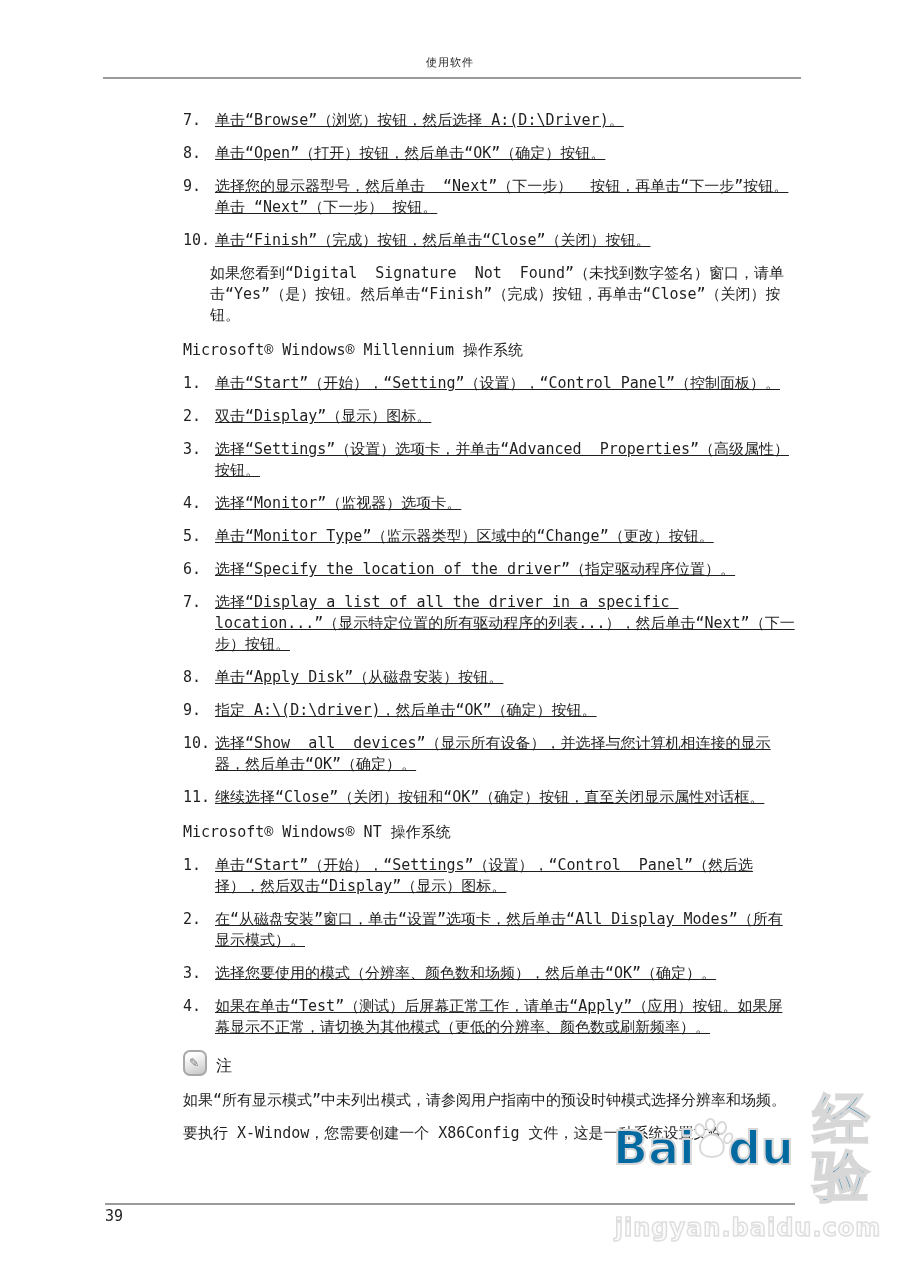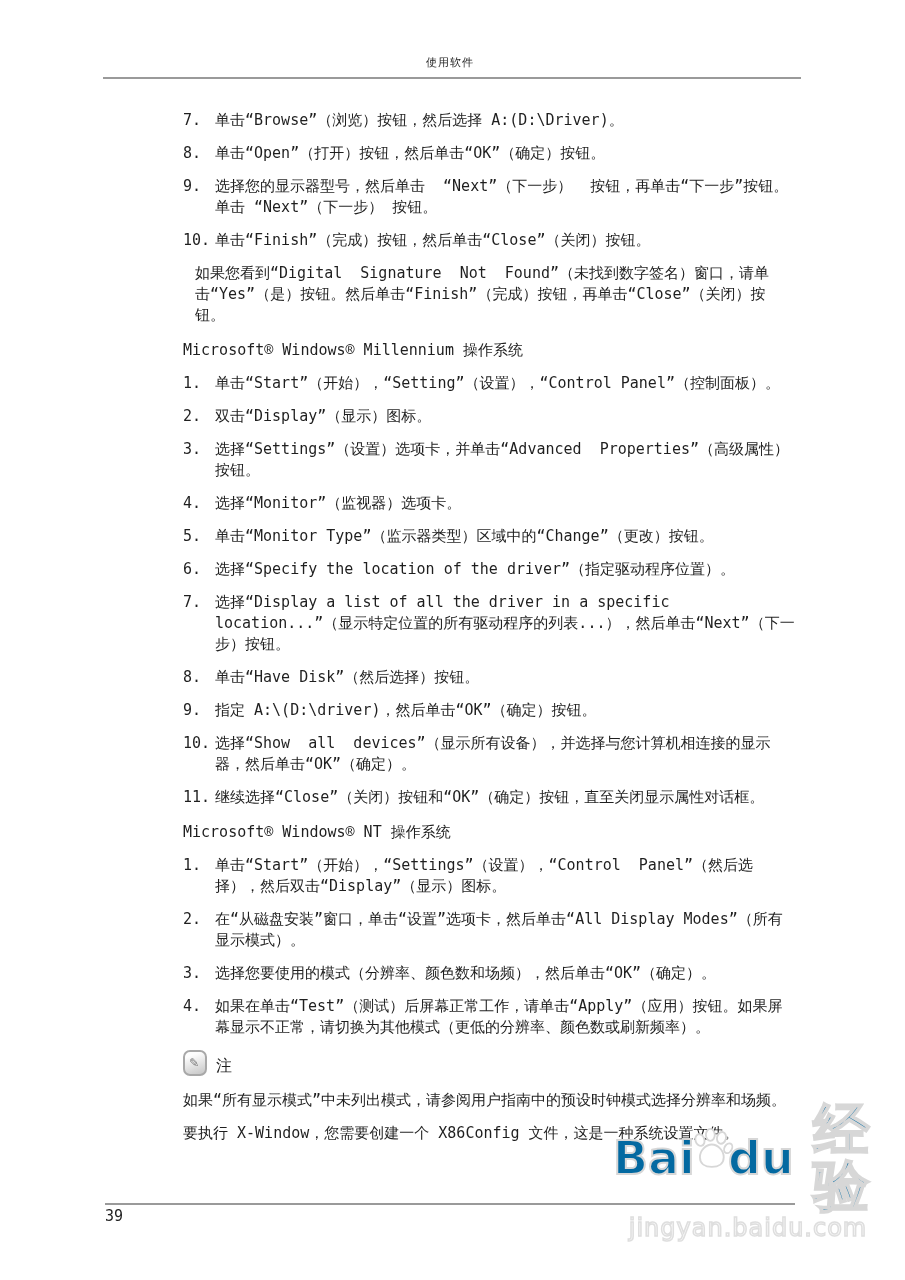--- a/index.html
+++ b/index.html
@@ -15,24 +15,24 @@
   .header-rule{
     position:absolute;top:77px;left:103px;width:698px;height:0;
     border-top:2px solid #9a9a9a;
   }
   .content{
     position:absolute;top:110px;left:183px;width:614px;
     font-size:15px;line-height:21px;
   }
   .li{display:flex;margin:0 0 12px 0;}
   .num{flex:0 0 32px;}
-  .txt{flex:1;white-space:pre-wrap;}
+  .txt{flex:1;white-space:pre-wrap;text-decoration:underline;}
   .heading{margin:14px 0 12px 0;}
   .para{margin:0 0 12px 0;white-space:pre-wrap;}
-  .para.indent{margin-left:12px;width:580px;}
+  .para.indent{margin-left:27px;width:580px;}
   .note-row{display:flex;align-items:flex-end;margin:6px 0 14px 0;}
   .note-icon{
     display:inline-flex;align-items:center;justify-content:center;
     width:24px;height:26px;border-radius:7px;
     background:linear-gradient(160deg,#fdfdfd 20%,#c9c9c9 95%);
     border:2px solid #a8a8a8;box-sizing:border-box;
   }
   .note-icon .pencil{font-size:15px;color:#7d7d7d;line-height:1;transform:translate(-1px,-1px);}
   .note-label{margin-left:9px;font-size:16px;}
   .footer-rule{
@@ -49,23 +49,23 @@
   }
   .wm-logo{
     display:flex;align-items:center;justify-content:center;
     font-family:"DejaVu Sans","Liberation Sans",sans-serif;
     font-weight:bold;font-size:46px;line-height:1;
     color:#0369a1;-webkit-text-stroke:2px #d7d7d7;
   }
   .wm-paw{margin:0 -6px 18px -4px;}
   .wm-cn{font-size:56px;margin-left:6px;}
   .wm-url{
-    margin-top:0;
+    margin-top:10px;
     font-family:"DejaVu Sans","Liberation Sans",sans-serif;
-    font-weight:normal;font-size:24px;letter-spacing:1px;
+    font-weight:bold;font-size:24px;letter-spacing:1px;
     color:#fbfbfb;-webkit-text-stroke:1.5px #dedede;
   }
 </style>
 </head>
 <body>
 
 <div>
 
   <div class="header-title">使用软件</div>
   <div class="header-rule"></div>
@@ -117,21 +117,21 @@
     <div class="li">
       <span class="num">6.</span>
       <span class="txt">选择“Specify the location of the driver”（指定驱动程序位置）。</span>
     </div>
     <div class="li">
       <span class="num">7.</span>
       <span class="txt">选择“Display a list of all the driver in a specific location...”（显示特定位置的所有驱动程序的列表...），然后单击“Next”（下一步）按钮。</span>
     </div>
     <div class="li">
       <span class="num">8.</span>
-      <span class="txt">单击“Have Disk”（然后选择）按钮。</span>
+      <span class="txt">单击“Apply Disk”（从磁盘安装）按钮。</span>
     </div>
     <div class="li">
       <span class="num">9.</span>
       <span class="txt">指定 A:\(D:\driver)，然后单击“OK”（确定）按钮。</span>
     </div>
     <div class="li">
       <span class="num">10.</span>
       <span class="txt">选择“Show  all  devices”（显示所有设备），并选择与您计算机相连接的显示器，然后单击“OK”（确定）。</span>
     </div>
     <div class="li">

